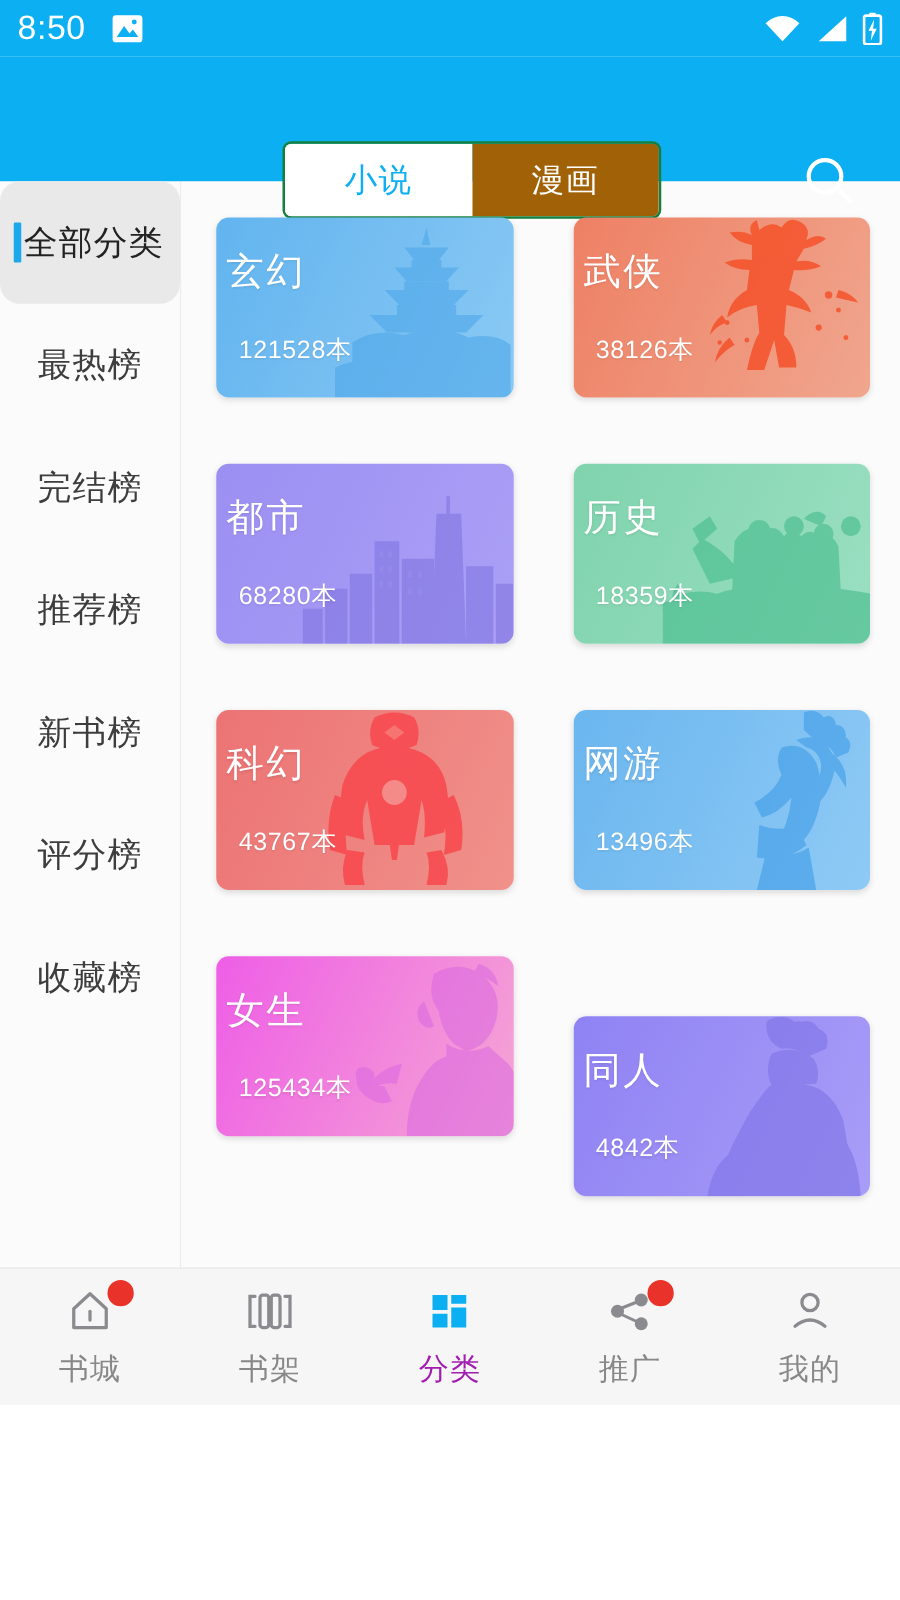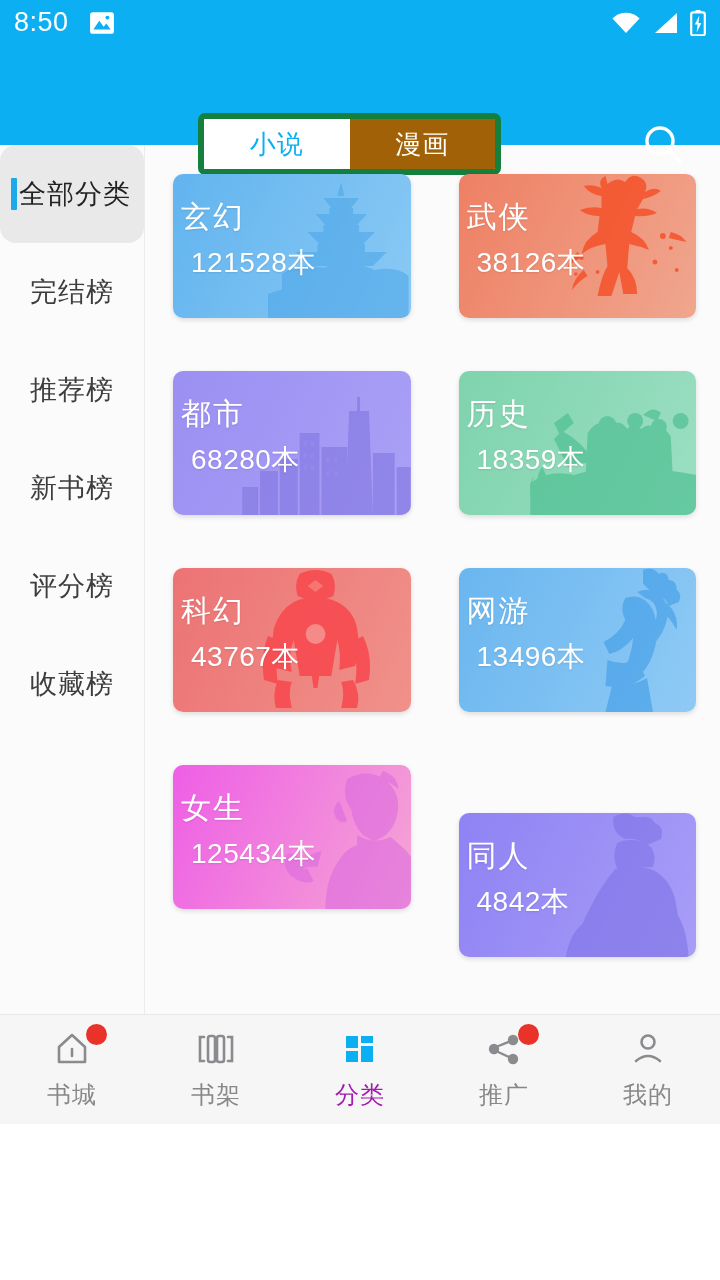--- a/index.html
+++ b/index.html
@@ -19,23 +19,23 @@
   .status-left-icons { display:flex; align-items:center; margin-left:20px; }
   .status-right { margin-left:auto; display:flex; align-items:center; gap:11px; }
   .ic { display:block; }
 
   
   .appbar {
     height:100px; flex:0 0 100px; background:#0cb0f2;
     display:flex; align-items:center; position:relative;
   }
   .segment {
-    position:absolute; left:198px; top:68px;
+    position:absolute; left:226px; top:68px;
     width:303px; height:62px;
-    border:6px solid #15803d; border-radius:7px; overflow:hidden;
+    border:2px solid #15803d; border-radius:7px; overflow:hidden;
     display:flex;
   }
   .seg-btn {
     flex:1 1 50%; display:flex; align-items:center; justify-content:center;
     font-size:26px; letter-spacing:1px;
   }
   .seg-btn.active { background:#ffffff; color:#0cb0f2; }
   .seg-btn.inactive { background:#a16207; color:#ffffff; }
   .search-btn {
     position:absolute; right:26px; top:70px; width:60px; height:60px;
@@ -71,21 +71,21 @@
     box-shadow:0 2px 5px rgba(0,0,0,0.13);
     color:#fff;
   }
   .cat-card .art { position:absolute; inset:0; }
   .cat-card .art svg { width:100%; height:100%; display:block; }
   .cat-title {
     position:absolute; left:8px; top:23px; font-size:30px;
     letter-spacing:2px; text-shadow:0 1px 2px rgba(0,0,0,0.10);
   }
   .cat-count {
-    position:absolute; left:18px; top:70px; font-size:28px;
+    position:absolute; left:18px; top:92px; font-size:20px;
     letter-spacing:0.5px; text-shadow:0 1px 2px rgba(0,0,0,0.10);text-align:center;
   }
 
   
   .bottomnav {
     height:110px; flex:0 0 110px; background:#f6f6f6;
     border-top:1px solid #e8e8e8; display:flex; align-items:center;
   }
   .nav-item {
     flex:1 1 20%; height:100%; display:flex; flex-direction:column;
@@ -150,20 +150,23 @@
       </span>
     </div>
   </div>
 
   <div class="body-wrap">
 
     <div class="sidebar">
       <div class="side-item active">
         <span class="side-bar-ind"></span>
         <span class="side-label">全部分类</span>
+      </div>
+      <div class="side-item">
+        <span class="side-label">最热榜</span>
       </div>
       <div class="side-item">
         <span class="side-label">完结榜</span>
       </div>
       <div class="side-item">
         <span class="side-label">推荐榜</span>
       </div>
       <div class="side-item">
         <span class="side-label">新书榜</span>
       </div>

